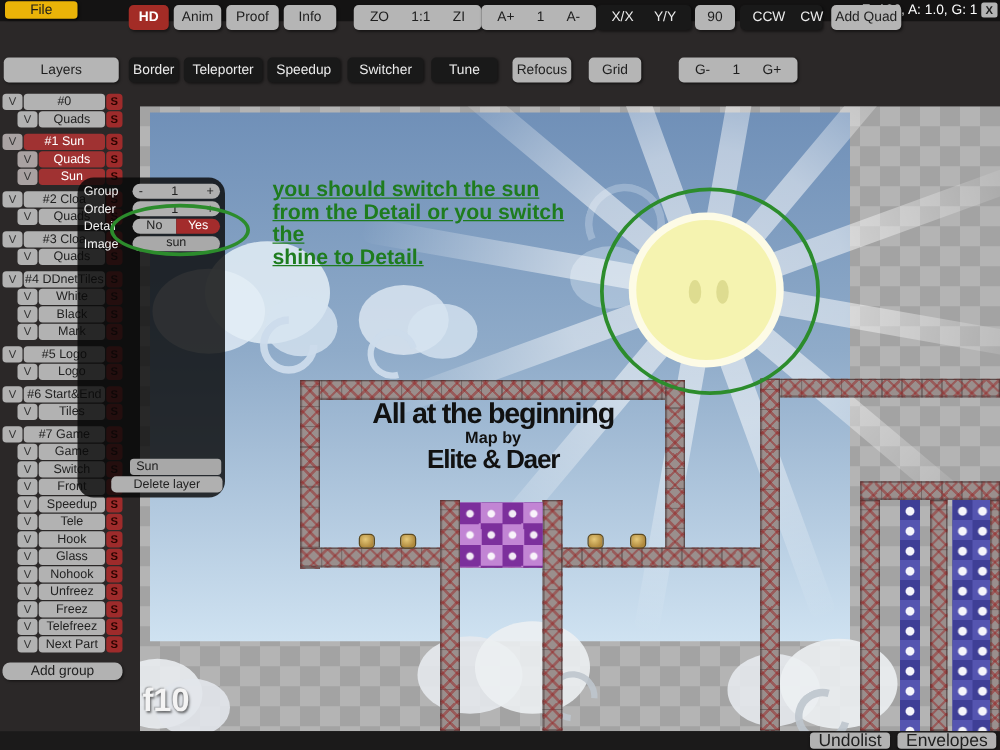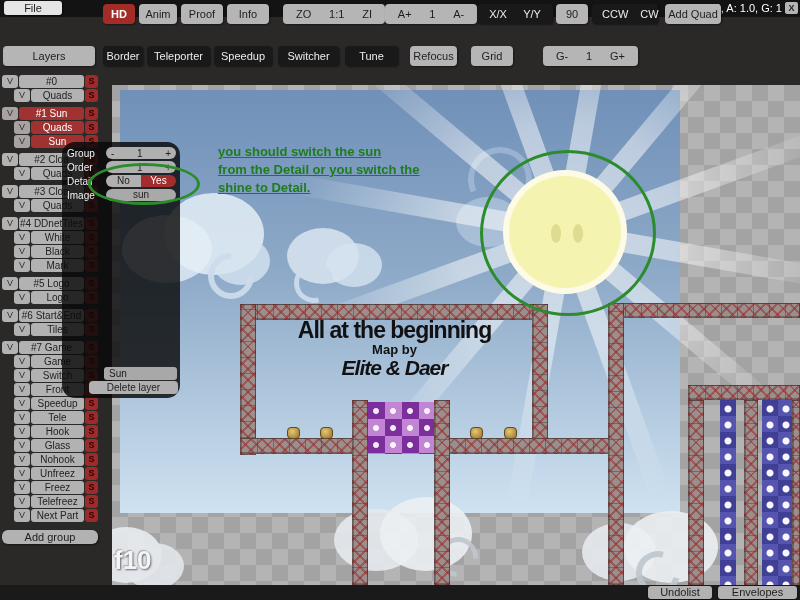--- a/index.html
+++ b/index.html
@@ -1,20 +1,20 @@
 <!DOCTYPE html>
 <html><head>
 <meta charset="utf-8">
 <style>
   html,body{margin:0;padding:0;}
   #app{position:relative;width:800px;height:600px;background:#2b2828;overflow:hidden;
        font-family:"Liberation Sans",sans-serif;-webkit-font-smoothing:antialiased;}
   
   #topbar{position:absolute;left:0;top:0;width:800px;height:17px;background:#141313;z-index:6;}
-  .filebtn{position:absolute;left:4px;top:1px;width:58px;height:14px;background:#e5e5e5;border-radius:3px;
+  .filebtn{position:absolute;left:4px;top:1px;width:58px;height:14px;background:#eab308;border-radius:3px;
        font-size:11px;color:#1c1c1c;text-align:center;line-height:14px;box-shadow:1px 1px 2px rgba(0,0,0,.6);}
   #maptitle{position:absolute;left:103px;top:2px;font-size:11px;color:#fff;}
   #status{position:absolute;right:18px;top:2px;font-size:11px;color:#fff;}
   #closex{position:absolute;right:2px;top:2px;width:13px;height:12px;background:#b5b5b5;border-radius:2px;
        font-size:9px;font-weight:bold;color:#222;text-align:center;line-height:12px;}
   .btn{position:absolute;height:20px;border-radius:4px;background:#b5b5b5;color:#1e1e1e;
        font-size:11px;display:flex;align-items:center;justify-content:center;
        box-shadow:1px 1px 2px rgba(0,0,0,.45);}
   .btn.dark{background:#191919;color:#ececec;}
   .btn.red{background:#a32c26;color:#fff;font-weight:bold;}
@@ -84,30 +84,30 @@
   .tower{position:absolute;top:315px;height:185px;z-index:5;background-color:#3f3f96;
         background-image:
           radial-gradient(circle at 8px 9px, rgba(255,255,255,.95) 3px, rgba(255,255,255,0) 4px),
           repeating-conic-gradient(#5555b0 0% 25%, #3f3f96 0% 50%);
         background-size:16px 16px,32px 32px;}
   .pickup{position:absolute;width:13px;height:12px;border-radius:4px;z-index:6;
         background:radial-gradient(circle at 40% 35%, #e6c878, #b08a3e 70%);border:1px solid #5c4a20;box-sizing:border-box;}
   #maptitleblock{position:absolute;left:150px;top:233px;width:265px;text-align:center;z-index:6;color:#111;}
   #map-name{font-size:23px;font-weight:800;letter-spacing:-1px;line-height:24px;}
   #map-by{font-size:13px;font-weight:700;line-height:15px;}
-  #map-authors{font-size:21px;font-weight:800;letter-spacing:-1px;line-height:22px;font-style:italic;}
+  #map-authors{font-size:21px;font-weight:800;letter-spacing:-1px;line-height:22px;}
   #sign{position:absolute;left:2px;top:460px;font-size:26px;font-weight:bold;color:#f4f4f4;z-index:7;
         text-shadow:1px 1px 2px rgba(0,0,0,.55),-1px -1px 1px rgba(0,0,0,.25);}
-  #annot-text{position:absolute;left:106px;top:58px;width:258px;font-size:13px;font-weight:bold;
+  #annot-text{position:absolute;left:106px;top:58px;width:258px;font-size:17px;font-weight:bold;
         color:#1e7c1e;text-decoration:underline;line-height:18px;white-space:pre-line;z-index:8;}
   #annot-ellipse{position:absolute;left:368px;top:65px;width:170px;height:160px;border:3px solid #2c8c2c;
         border-radius:50%;z-index:8;}
   
   #bottombar{position:absolute;left:0;top:585px;width:800px;height:15px;background:#1b1a1a;z-index:6;}
-  .bbtn{position:absolute;top:1px;height:13px;background:#b2b2b2;border-radius:3px;font-size:11px;color:#1e1e1e;
+  .bbtn{position:absolute;top:1px;height:13px;background:#b2b2b2;border-radius:3px;font-size:14px;color:#1e1e1e;
         text-align:center;line-height:13px;box-shadow:0 1px 2px rgba(0,0,0,.5);}
 </style>
 </head>
 <body>
 
 <div id="app">
 
   <div id="topbar">
     <div class="filebtn">File</div>
     <div id="status">Z: 180, A: 1.0, G: 1</div>

